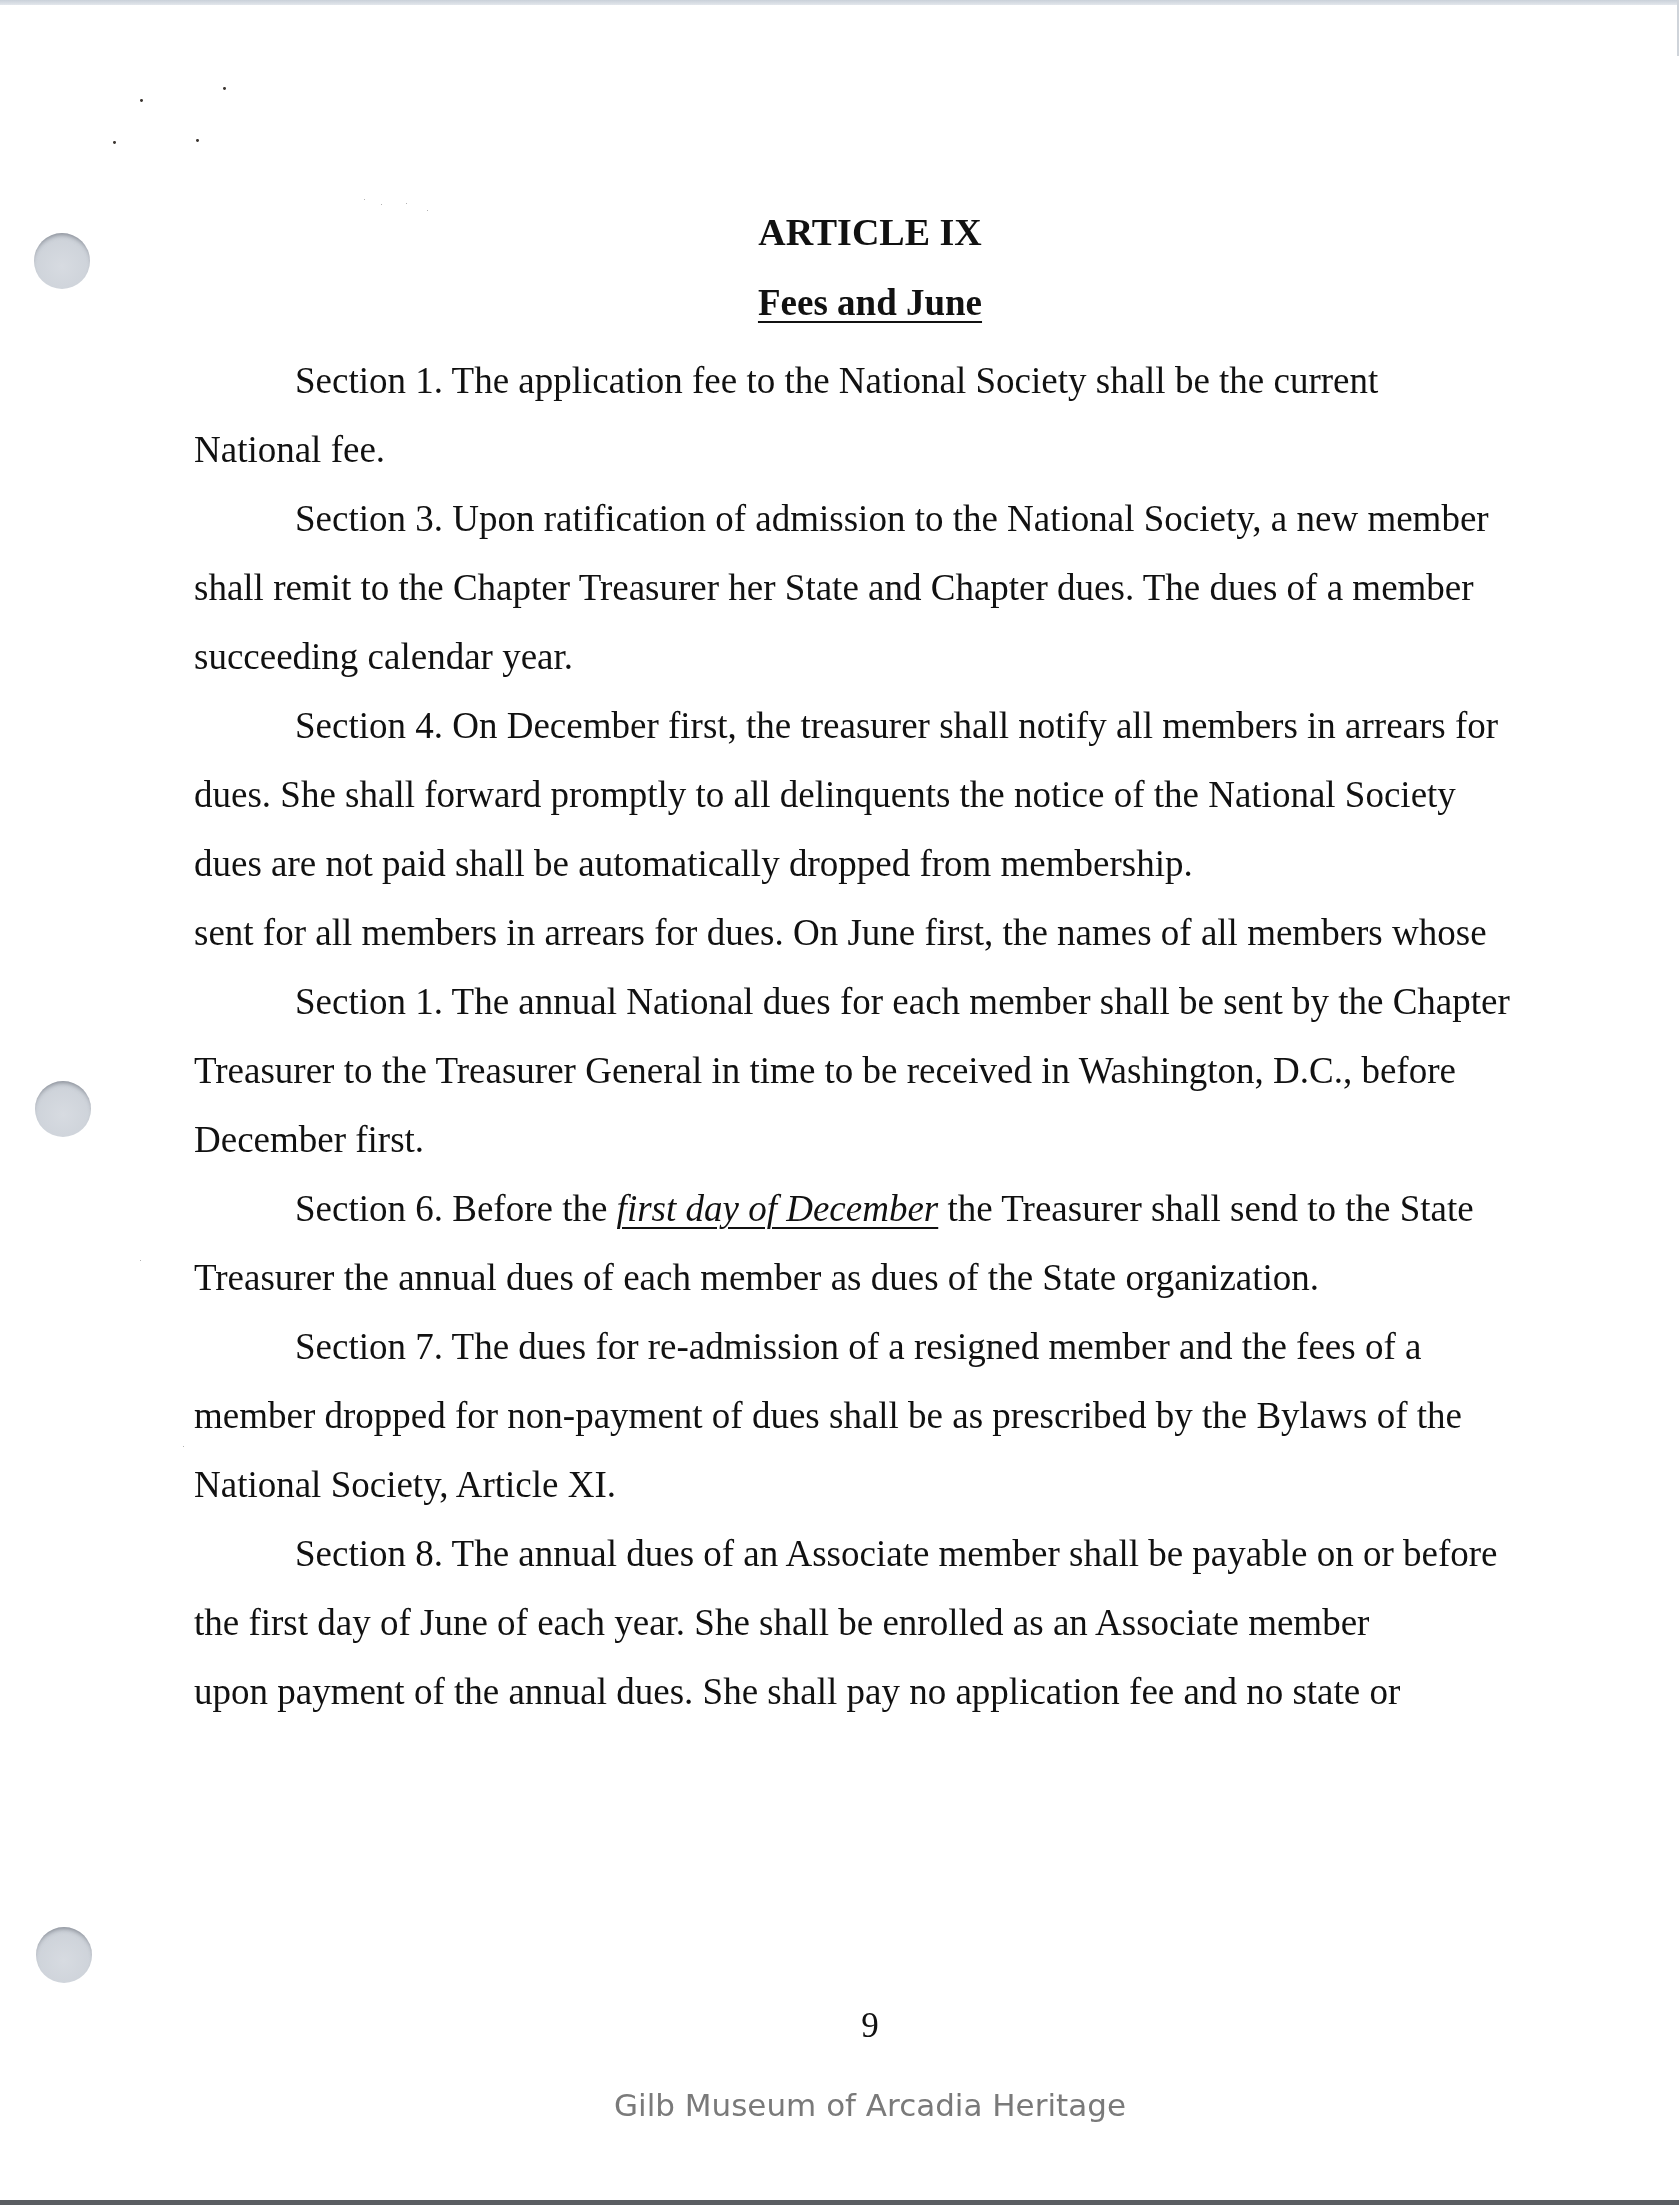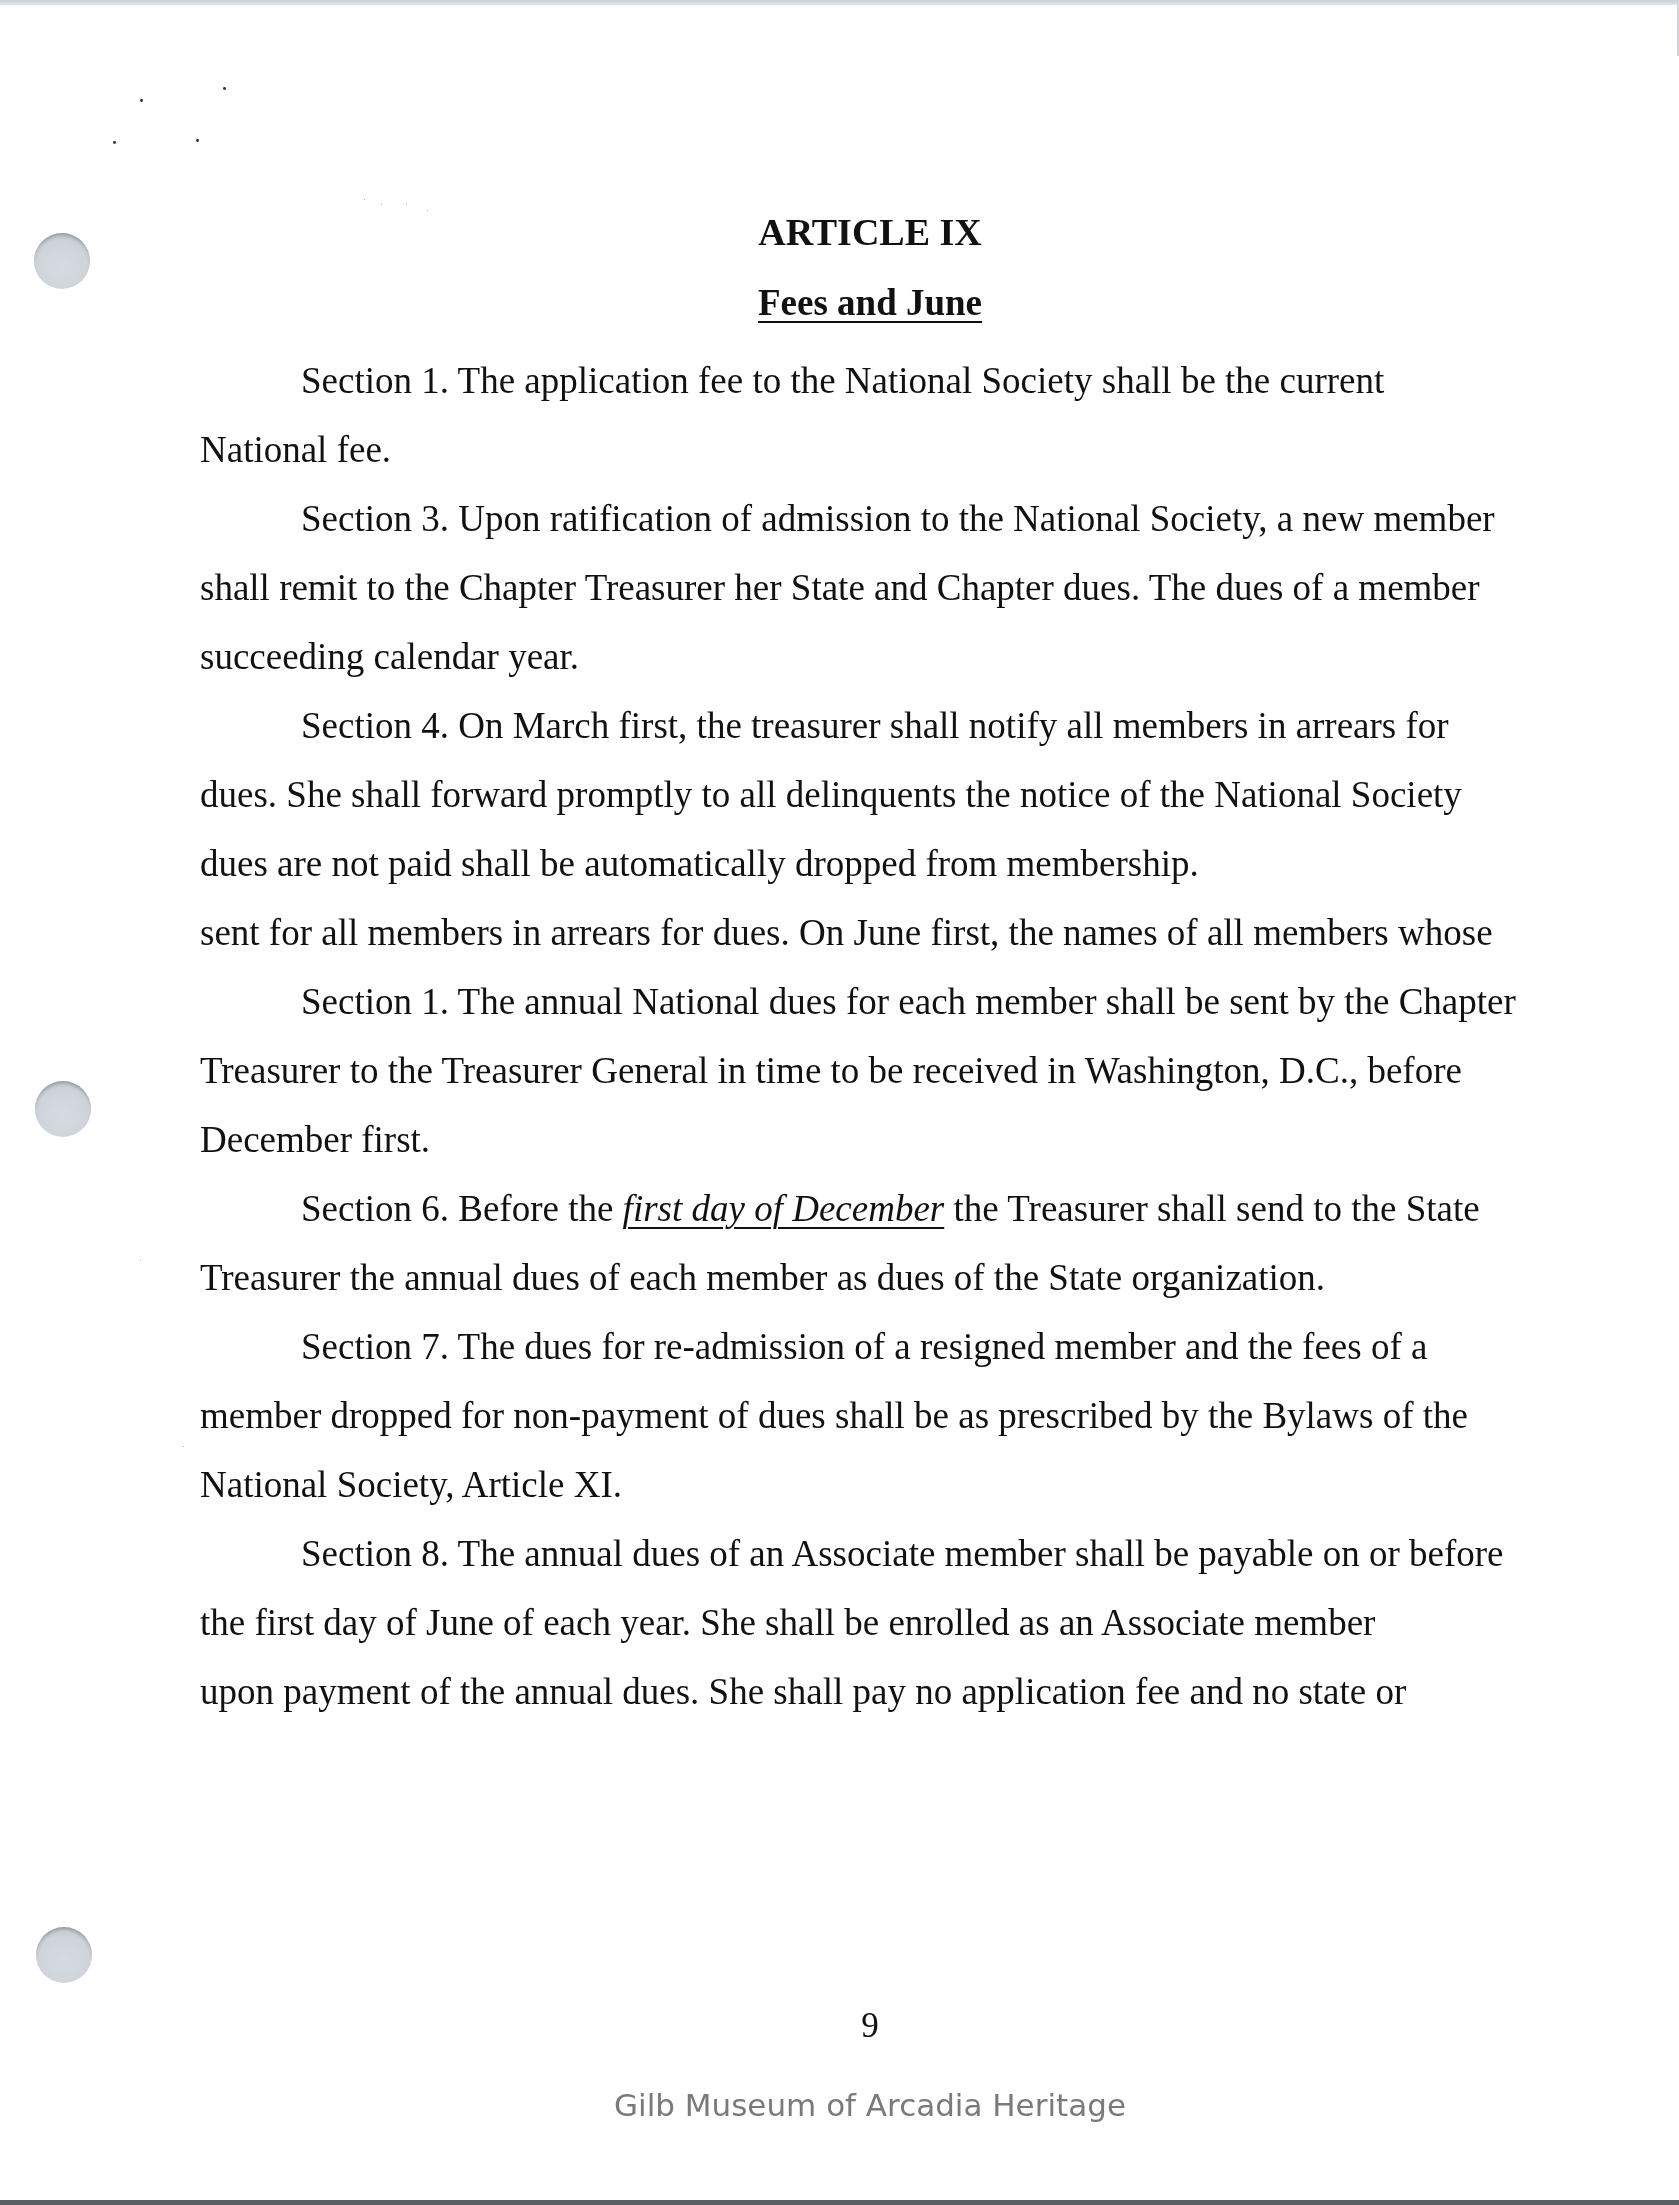--- a/index.html
+++ b/index.html
@@ -78,21 +78,20 @@
       left: 194px;
       top: 346px;
       width: 1372px;
       font-size: 37px;
       line-height: 69px;
     }
     .line {
       display: block;
       white-space: nowrap;
       height: 69px;
-      margin-left: 6px;
     }
     .line.indent {
       padding-left: 101px;
     }
     .u {
       text-decoration: underline;
       text-decoration-thickness: 2.1px;
       text-underline-offset: 5.6px;
       font-style: italic;
     }
@@ -151,21 +150,21 @@
   </div>
 
 
   <div>
     <span class="line indent">Section 3. Upon ratification of admission to the National Society, a new member</span>
     <span class="line">shall remit to the Chapter Treasurer her State and Chapter dues. The dues of a member</span>
     <span class="line">succeeding calendar year.</span>
   </div>
 
   <div>
-    <span class="line indent">Section 4. On March first, the treasurer shall notify all members in arrears for</span>
+    <span class="line indent">Section 4. On December first, the treasurer shall notify all members in arrears for</span>
     <span class="line">dues. She shall forward promptly to all delinquents the notice of the National Society</span>
     <span class="line">dues are not paid shall be automatically dropped from membership.</span>
     <span class="line">sent for all members in arrears for dues. On June first, the names of all members whose</span>
   </div>
 
   <div>
     <span class="line indent">Section 1. The annual National dues for each member shall be sent by the Chapter</span>
     <span class="line">Treasurer to the Treasurer General in time to be received in Washington, D.C., before</span>
     <span class="line">December first.</span>
   </div>

